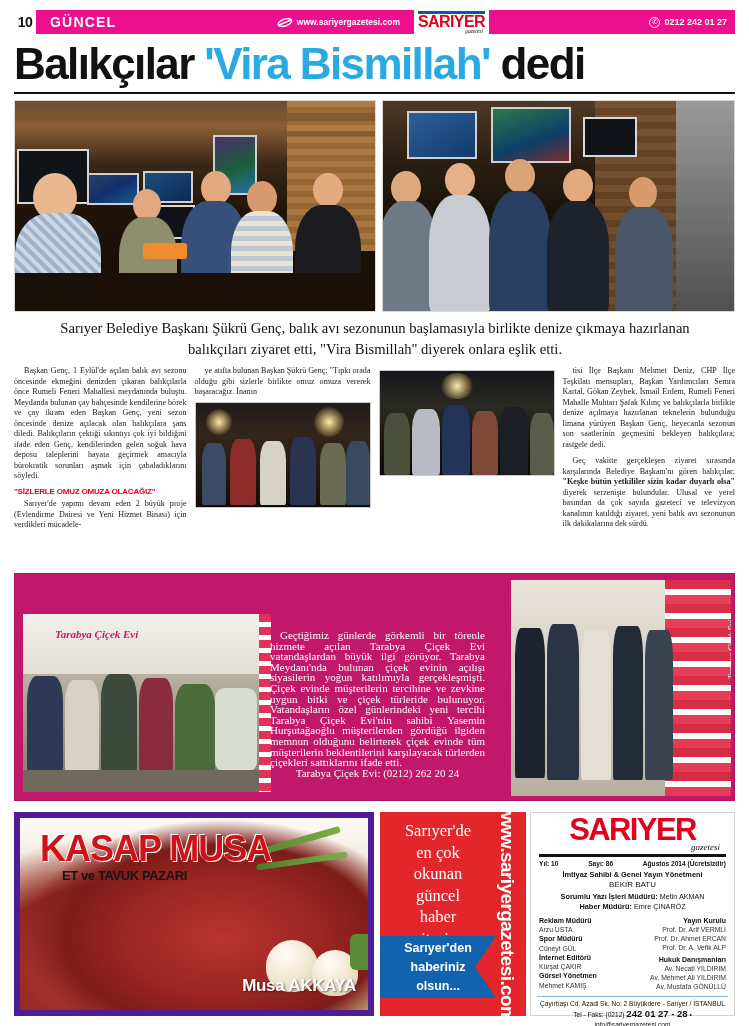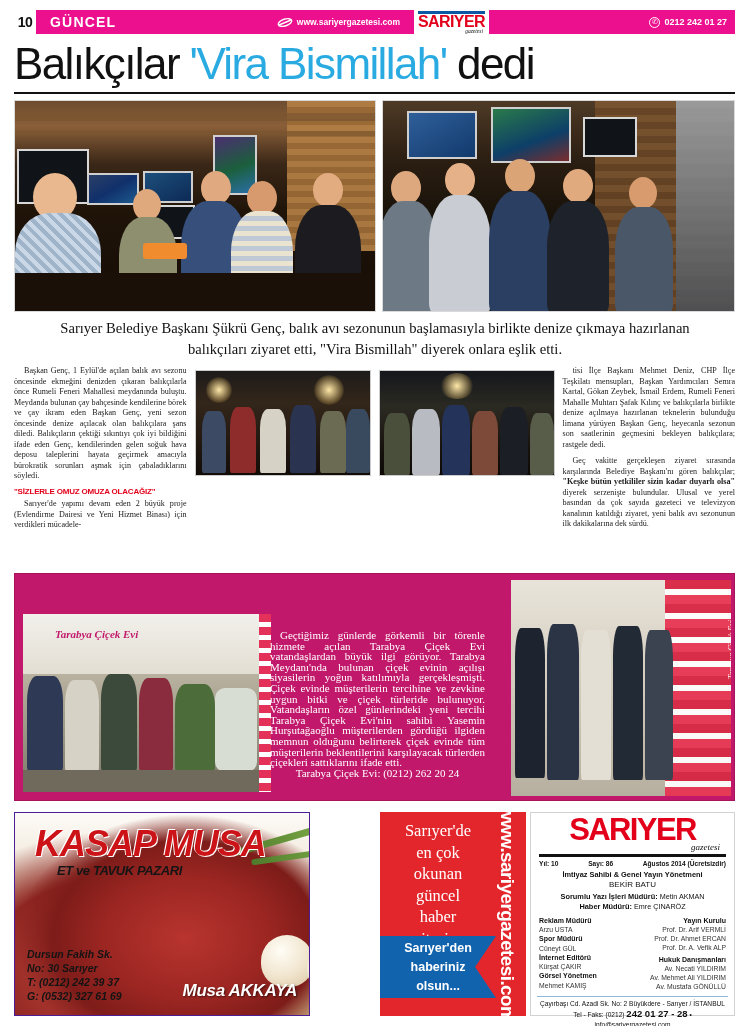--- a/index.html
+++ b/index.html
@@ -52,21 +52,21 @@
   .phone-ic {
     width: 11px; height: 11px; border: 1.4px solid #fff; border-radius: 50%;
     display: flex; align-items: center; justify-content: center;
     color: #fff; font-size: 7px; line-height: 1;
   }
   .phone-num { color: #fff; font-family: "Liberation Sans", sans-serif; font-weight: bold; font-size: 9px; }
 
   
   .headline {
     position: absolute; left: 14px; top: 40px; width: 721px; height: 48px;
-    font-family: "Liberation Sans", sans-serif; font-weight: normal;
+    font-family: "Liberation Sans", sans-serif; font-weight: bold;
     font-size: 44px; line-height: 48px; letter-spacing: -1.6px; color: #111;
     white-space: nowrap;
   }
   .headline .hl-blue { color: #29abe2; }
   .hl-rule { position: absolute; left: 14px; top: 92px; width: 721px; height: 2px; background:#111; }
 
   
   .photo-row { position: absolute; left: 14px; top: 100px; width: 721px; height: 212px; display: flex; gap: 6px; }
   .photo { position: relative; overflow: hidden; border: 1px solid #d9d9d9; }
   .p1 { width: 362px; height: 212px; }
@@ -160,22 +160,22 @@
   .tarabya-side-label {
     position: absolute; right: 4px; top: 40px; color:#ffffff;
     font-family: "Liberation Serif", serif; font-style: italic; font-size: 8px;
     transform: rotate(-90deg); transform-origin: right top; white-space: nowrap;
   }
   .flower-strip { position:absolute; left:244px; top:40px; width:12px; height:178px;
     background: repeating-linear-gradient(180deg,#e4315a 0 8px,#ffffff 8px 13px); }
 
   
   .ad-kasap {
-    position: absolute; left: 14px; top: 812px; width: 296px; height: 204px;
-    overflow: hidden; border: 1px solid #4c1d95; background: #ffffff; font-style: italic;
+    position: absolute; left: 14px; top: 812px; width: 360px; height: 204px;
+    overflow: hidden; border: 6px solid #4c1d95; background: #ffffff;
   }
   .meat-bg {
     position:absolute; inset:0;
     background:
       radial-gradient(ellipse at 58% 62%, #b8342f 0%, #9c2622 34%, #7d1c19 55%, transparent 70%),
       radial-gradient(ellipse at 30% 78%, #c4463b 0%, #8f2622 40%, transparent 62%),
       linear-gradient(180deg,#fdfbf7 0%, #f3ece0 22%, #e2cfae 48%, #d8c096 72%, #cdb183 100%);
   }
   .garlic { position:absolute; border-radius:50% 50% 45% 45%; background: radial-gradient(circle at 38% 30%,#fffdf6 0%,#f0e4cd 55%,#d9c49e 100%); }
   .herb { position:absolute; background: linear-gradient(90deg,#4e7a2b,#7fae49); border-radius:3px; }
@@ -343,20 +343,21 @@
 
   <div class="cols">
 
     <div class="col">
       <p>Başkan Genç, 1 Eylül'de açılan balık avı sezonu öncesinde ekmeğini denizden çıkaran balıkçılarla önce Rumeli Feneri Mahallesi meydanında buluştu. Meydanda bulunan çay bahçesinde kendilerine börek ve çay ikram eden Başkan Genç, yeni sezon öncesinde denize açılacak olan balıkçılara şans diledi. Balıkçıların çektiği sıkıntıyı çok iyi bildiğini ifade eden Genç, kendilerinden gelen soğuk hava deposu taleplerini hayata geçirmek amacıyla bürokratik sorunları aşmak için çabaladıklarını söyledi.</p>
       <div class="subhead">"SİZLERLE OMUZ OMUZA OLACAĞIZ"</div>
       <p>Sarıyer'de yapımı devam eden 2 büyük proje (Evlendirme Dairesi ve Yeni Hizmet Binası) için verdikleri mücadele-</p>
     </div>
 
     <div class="col">
+      <p>ye atıfta bulunan Başkan Şükrü Genç; "Tıpkı orada olduğu gibi sizlerle birlikte omuz omuza vererek başaracağız. İnanın</p>
       <div class="col-photo">
         <div class="night-scene"></div>
         <div class="lamp" style="left:10px;top:6px;width:26px;height:26px;"></div>
         <div class="lamp" style="left:118px;top:4px;width:30px;height:30px;"></div>
         <div style="position:absolute;left:6px;top:40px;width:24px;height:62px;background:#3c4a63;border-radius:30% 30% 6% 6%;"></div>
         <div style="position:absolute;left:34px;top:36px;width:26px;height:66px;background:#8e2b2b;border-radius:30% 30% 6% 6%;"></div>
         <div style="position:absolute;left:64px;top:38px;width:26px;height:64px;background:#d6d2c6;border-radius:30% 30% 6% 6%;"></div>
         <div style="position:absolute;left:94px;top:34px;width:26px;height:68px;background:#2a3350;border-radius:30% 30% 6% 6%;"></div>
         <div style="position:absolute;left:124px;top:40px;width:26px;height:62px;background:#6b6a52;border-radius:30% 30% 6% 6%;"></div>
         <div style="position:absolute;left:150px;top:38px;width:24px;height:64px;background:#394a5e;border-radius:30% 30% 6% 6%;"></div>
@@ -420,26 +421,20 @@
 
   <div class="ad-kasap">
     <div class="meat-bg"></div>
     <div class="herb" style="left:218px;top:22px;width:104px;height:7px;transform:rotate(-16deg);"></div>
     <div class="herb" style="left:236px;top:40px;width:92px;height:6px;transform:rotate(-8deg);"></div>
     <div class="garlic" style="left:246px;top:122px;width:52px;height:52px;"></div>
     <div class="garlic" style="left:292px;top:132px;width:46px;height:46px;"></div>
     <div style="position:absolute;left:330px;top:116px;width:32px;height:36px;background:#5c8a36;border-radius:6px;"></div>
     <div class="kasap-title">KASAP MUSA</div>
     <div class="kasap-sub">ET ve TAVUK PAZARI</div>
-    <div class="kasap-addr">
-      <div>Dursun Fakih Sk.</div>
-      <div>No: 30 Sarıyer</div>
-      <div>T: (0212) 242 39 37</div>
-      <div>G: (0532) 327 61 69</div>
-    </div>
     <div class="kasap-name">Musa AKKAYA</div>
   </div>
 
   <div class="ad-site">
     <div class="site-lines">
       <div>Sarıyer'de</div>
       <div>en çok</div>
       <div>okunan</div>
       <div>güncel</div>
       <div>haber</div>

